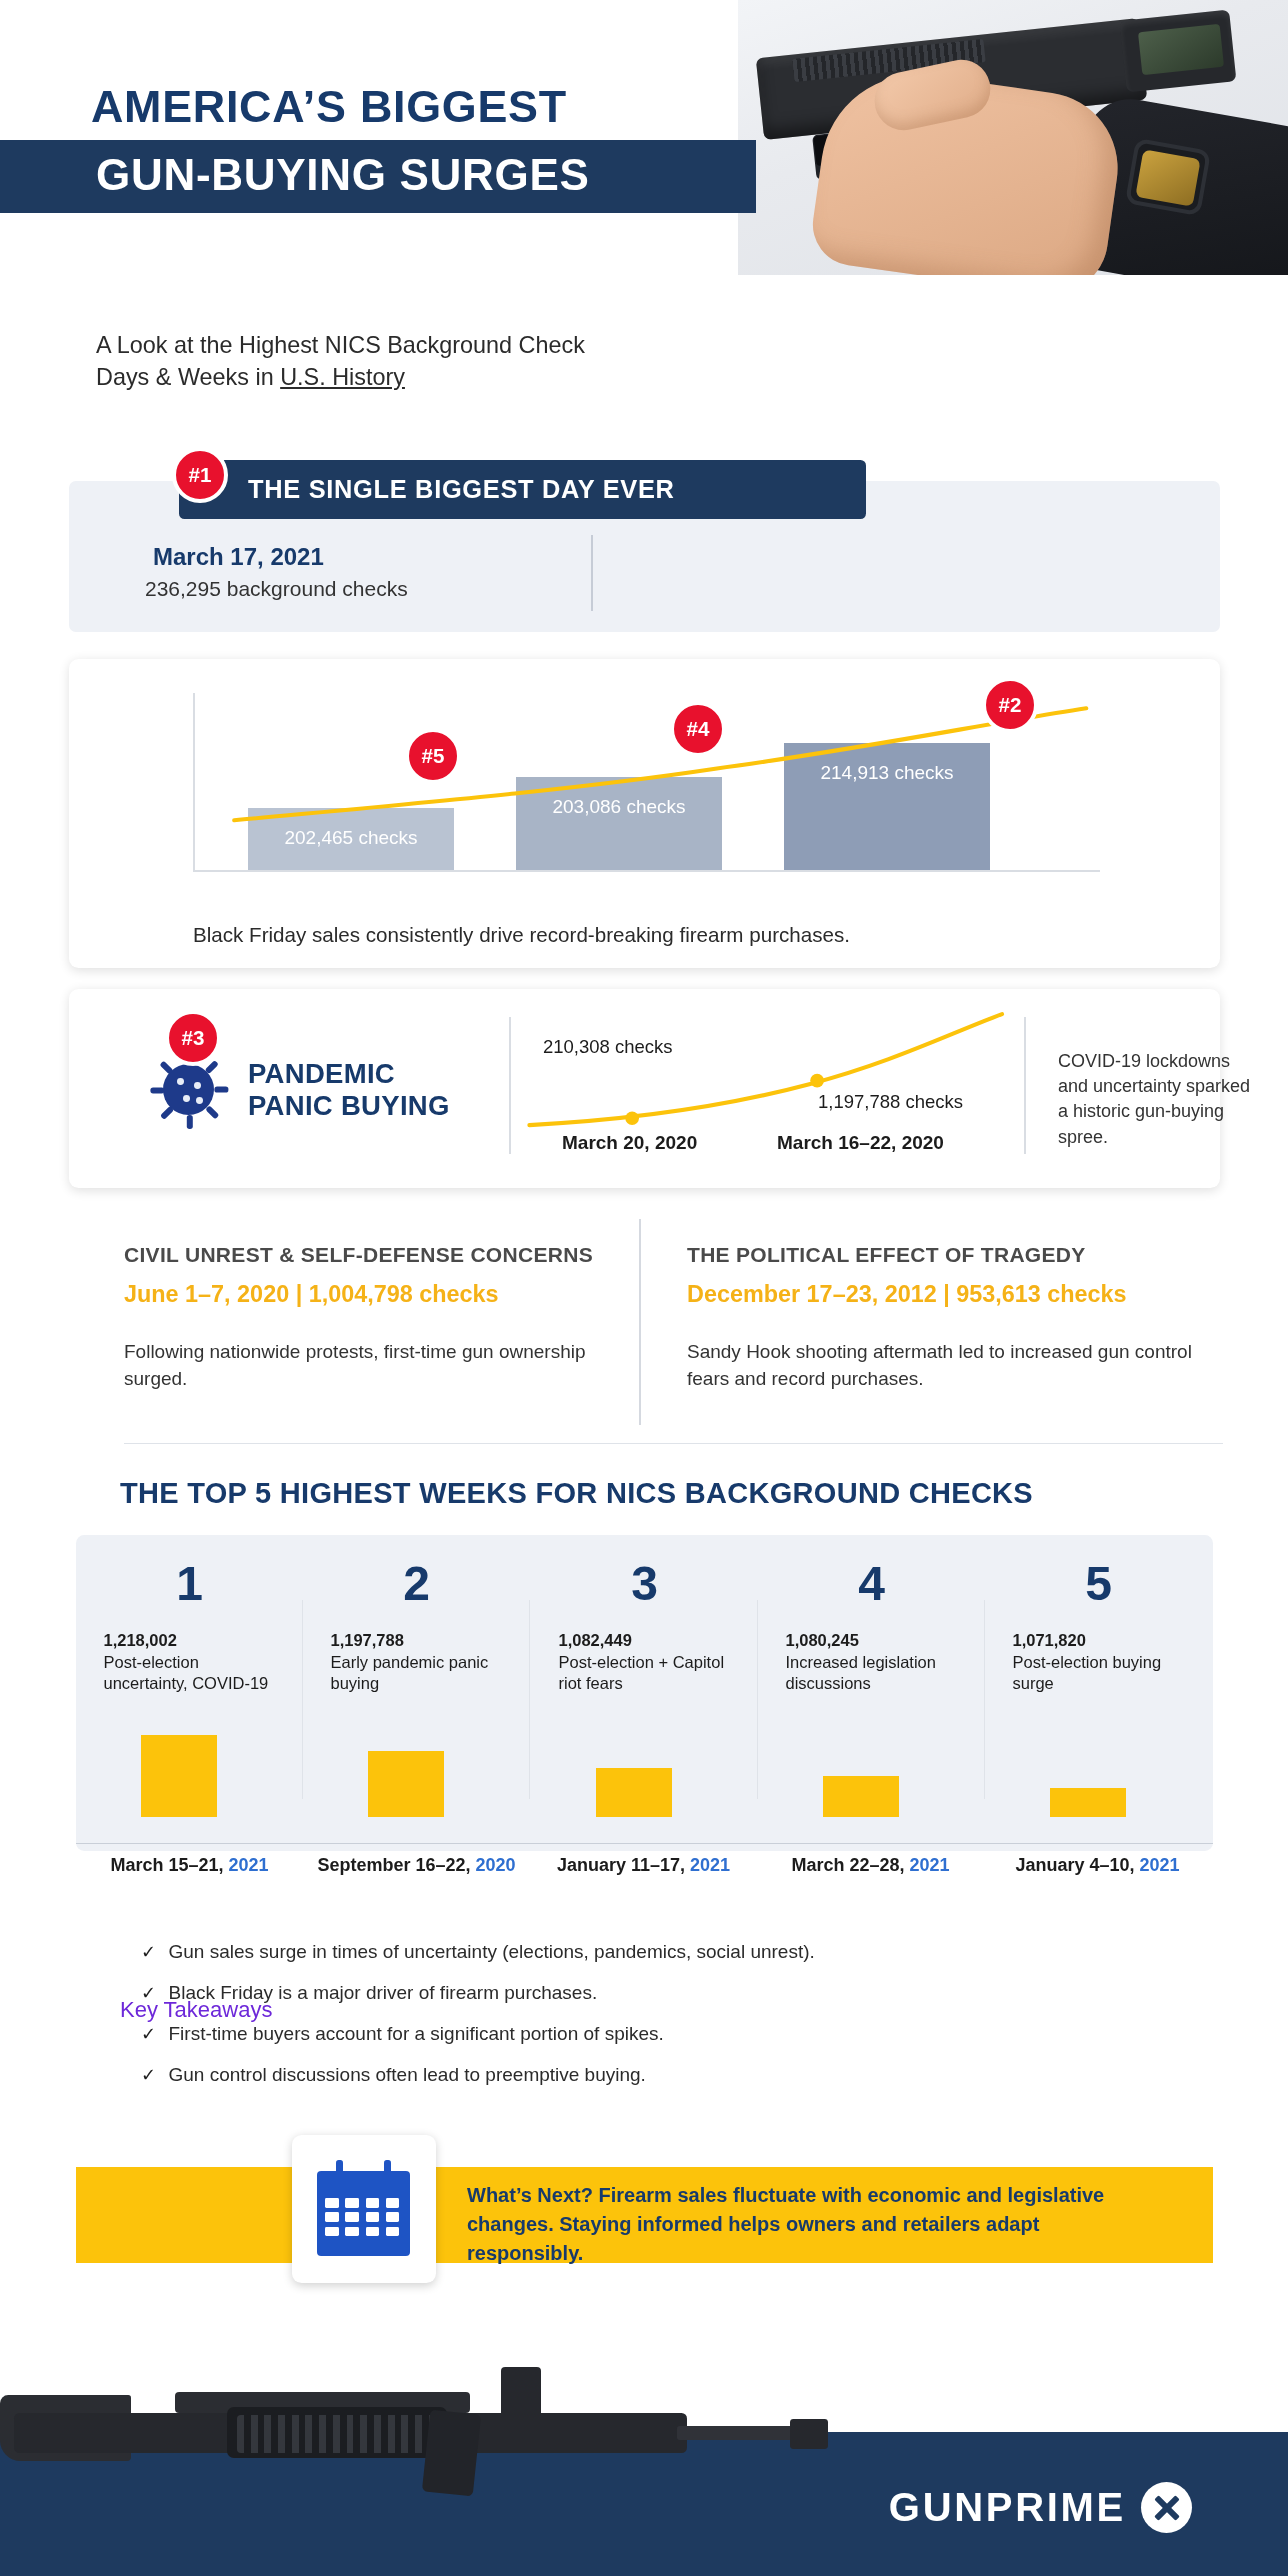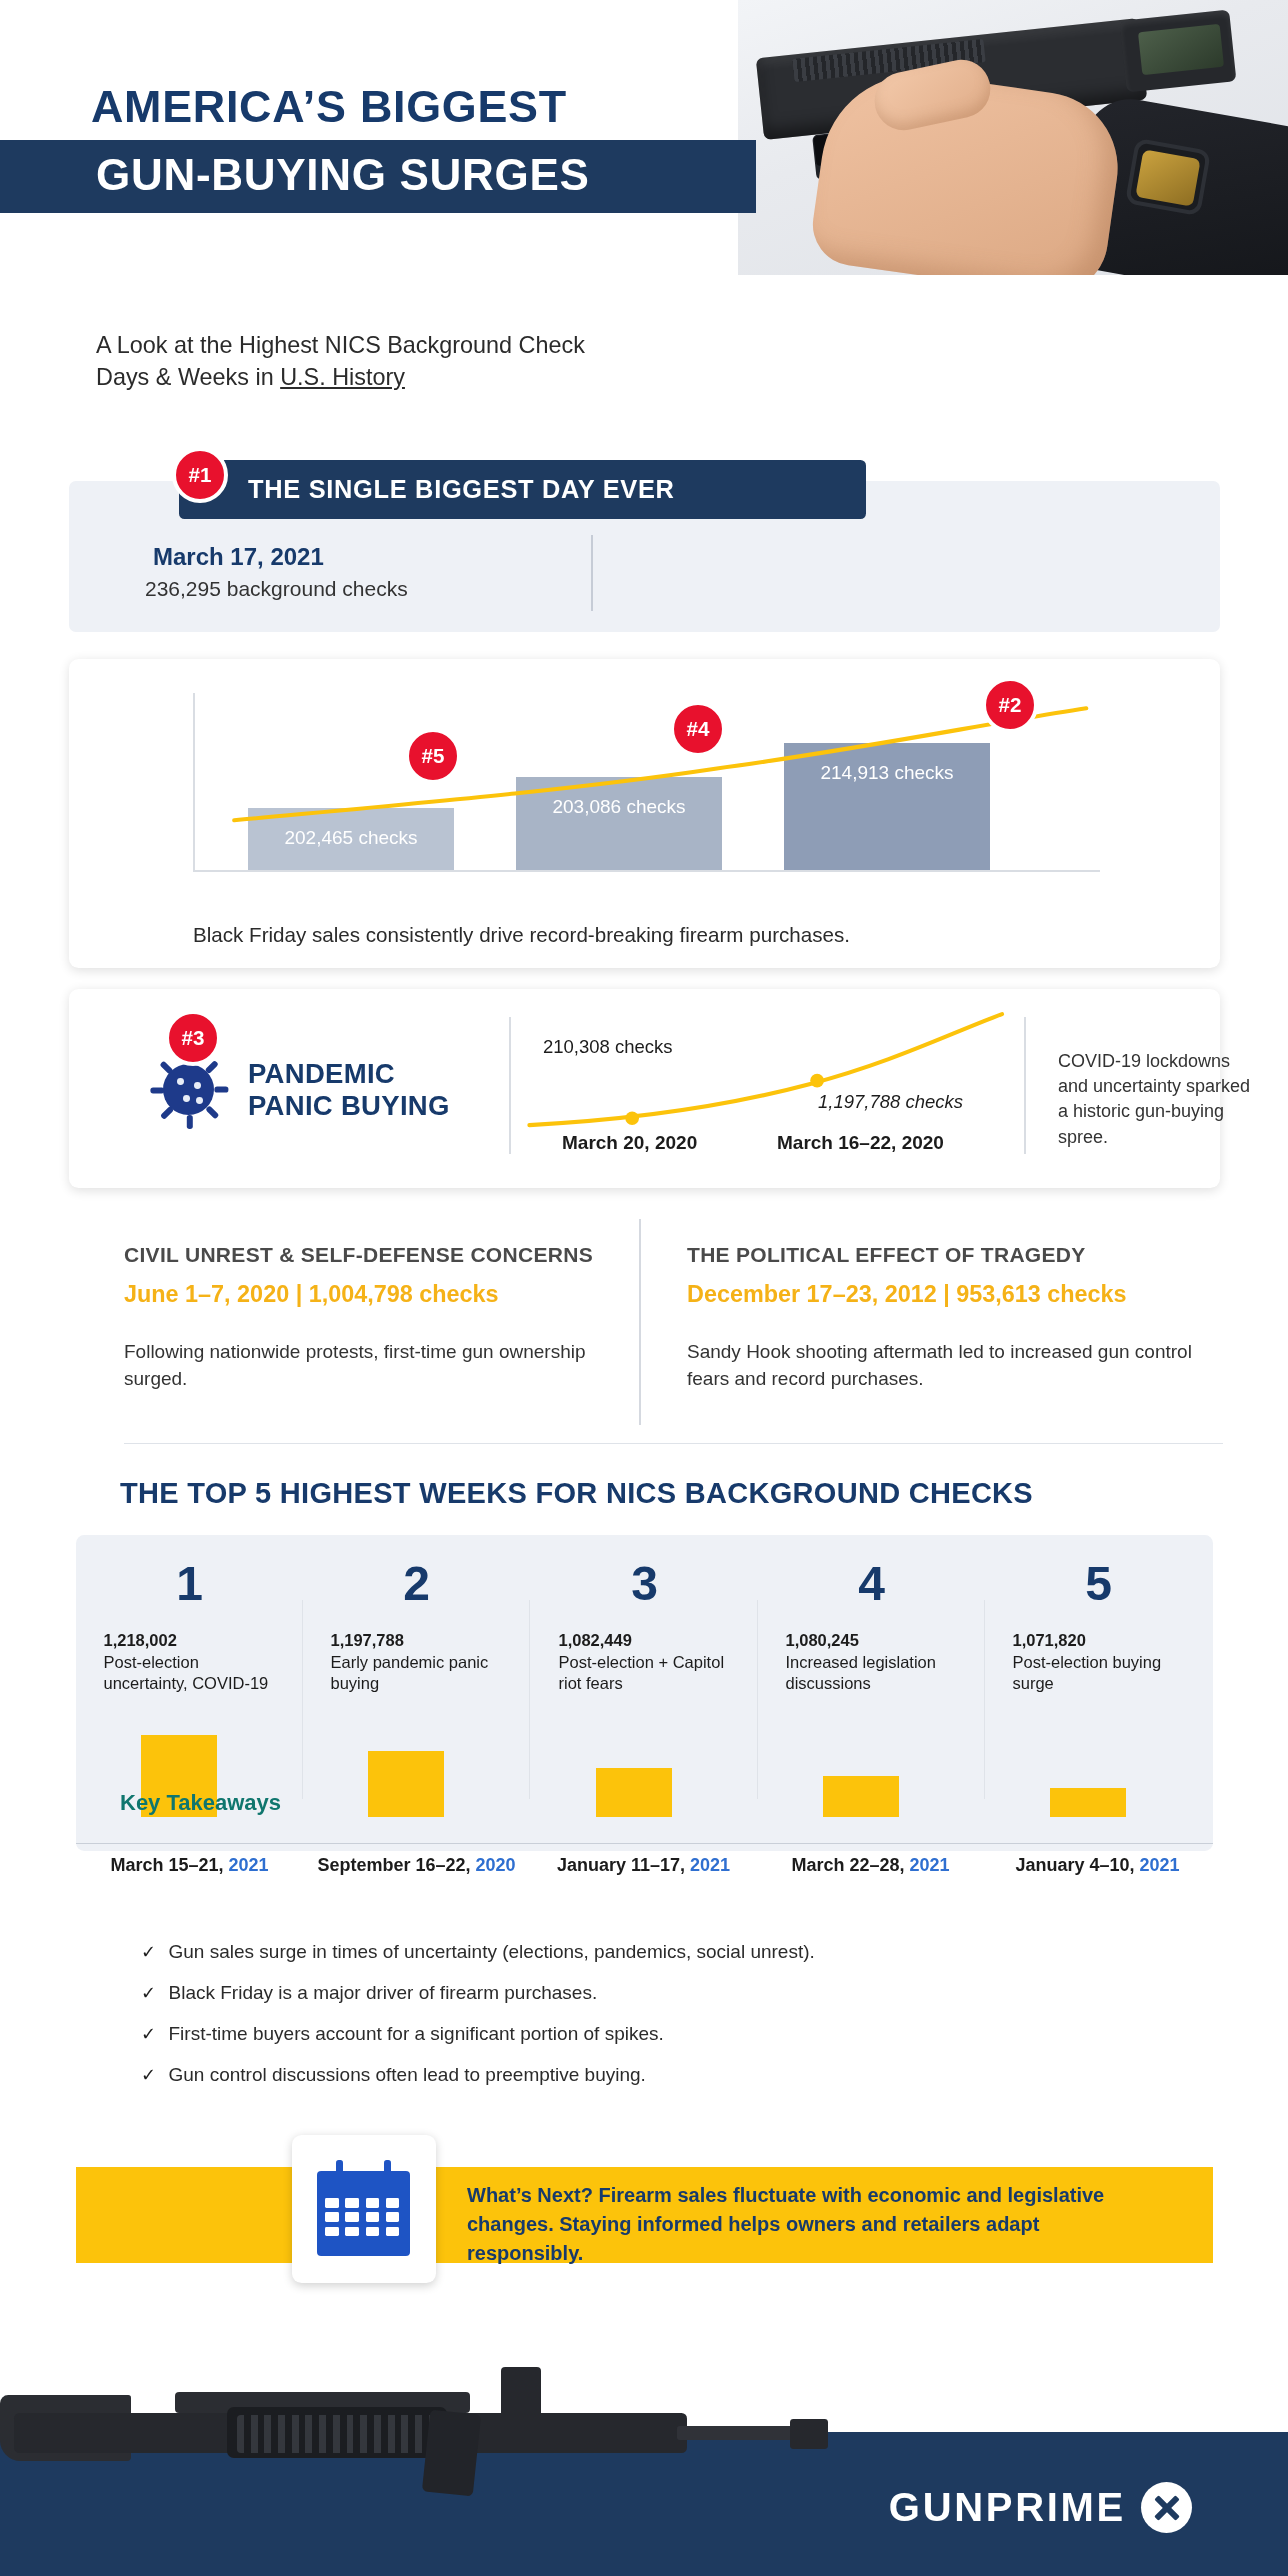--- a/index.html
+++ b/index.html
@@ -119,21 +119,21 @@
     background:#fff; border-radius:9.6px; box-shadow:0 2.7px 11px rgba(0,0,0,.12);
   }
   .virus { position:absolute; left:82px; top:63px; width:76px; height:76px; }
   .virus-core { position:absolute; left:12.4px; top:12.4px; width:51px; height:51px; border-radius:50%; background:#1e3a8a; }
   .virus-dots span { position:absolute; width:6.9px; height:6.9px; border-radius:50%; background:#e8edf7; }
   .spike { position:absolute; width:5.5px; height:13.7px; background:#1e3a8a; border-radius:2.7px; left:35px; top:-1.4px; transform-origin:3.4px 39px; }
   .pp-title { position:absolute; left:179px; top:69px; color:#173a6b; font-size:27.5px; font-weight:bold; line-height:1.15; letter-spacing:0.3px; }
   .sec3-div1 { position:absolute; left:440px; top:27.5px; width:2.1px; height:137px; background:#d9dde3; }
   .sec3-div2 { position:absolute; left:955px; top:27.5px; width:2.1px; height:137px; background:#d9dde3; }
   .pp-l1 { position:absolute; left:474px; top:47px; font-size:18.5px; color:#1c1c1c; }
-  .pp-l2 { position:absolute; left:749px; top:102px; font-size:18.5px; color:#1c1c1c;font-style:italic; }
+  .pp-l2 { position:absolute; left:749px; top:102px; font-size:18.5px; color:#1c1c1c; }
   .pp-d1 { position:absolute; left:493px; top:143px; font-size:19px; font-weight:bold; color:#1c1c1c; }
   .pp-d2 { position:absolute; left:708px; top:143px; font-size:19px; font-weight:bold; color:#1c1c1c; }
   .pp-text { position:absolute; left:989px; top:60px; width:206px; font-size:18px; line-height:1.4; color:#333; }
   .b3 { position:absolute; left:165px; top:1010px; }
 
   
   .col-l { position:absolute; left:124px; top:1243px; width:508px; }
   .col-r { position:absolute; left:687px; top:1243px; width:536px; }
   .col-div { position:absolute; left:639px; top:1219px; width:2.1px; height:206px; background:#d5d9e0; }
   .col-h { color:#4a4a4a; font-size:21px; font-weight:bold; letter-spacing:0.3px; }
@@ -152,21 +152,21 @@
   .t5col .cnt { position:absolute; top:96px; left:27.5px; width:172px; font-size:16.5px; font-weight:bold; color:#1c1c1c; }
   .t5col .desc { position:absolute; top:117px; left:27.5px; width:172px; font-size:16.5px; color:#1c1c1c; line-height:1.3; }
   .t5col .bar { position:absolute; bottom:34px; left:65px; width:76px; background:#fcc30b; }
   .t5col .vsep { position:absolute; right:0; top:65px; width:1.4px; height:199px; background:#dfe3e9; }
   .t5-axis { position:absolute; left:76px; top:1843px; width:1137px; height:1.4px; background:#c9cfd8; }
   .t5-dates { position:absolute; left:76px; top:1855px; width:1137px; display:flex; }
   .t5-dates div { text-align:center; font-size:18px; font-weight:bold; color:#1c1c1c; }
   .t5-dates .yr { color:#2f6fd0; }
 
   
-  .kt-h { position:absolute; left:120px; top:1790px; color:#0f766e; font-size:22px; font-weight:bold; }
+  .kt-h { position:absolute; left:120px; top:1997px; color:#6d28d9; font-size:22px; font-weight:normal; }
   .kt-list { position:absolute; left:141px; top:1941px; width:1030px; }
   .kt-item { display:flex; align-items:flex-start; margin-bottom:19px; font-size:19px; color:#2b2b2b; }
   .kt-item .chk { width:27.5px; flex:0 0 27.5px; color:#1c1c1c; font-size:18px; }
 
   
   .cta { position:absolute; left:76px; top:2167px; width:1137px; height:96px; background:#fcc30b; }
   .cta-card {
     position:absolute; left:292px; top:2135px; width:144px; height:148px;
     background:#fff; border-radius:9.6px; box-shadow:0 2.7px 9.6px rgba(0,0,0,.18);
   }

